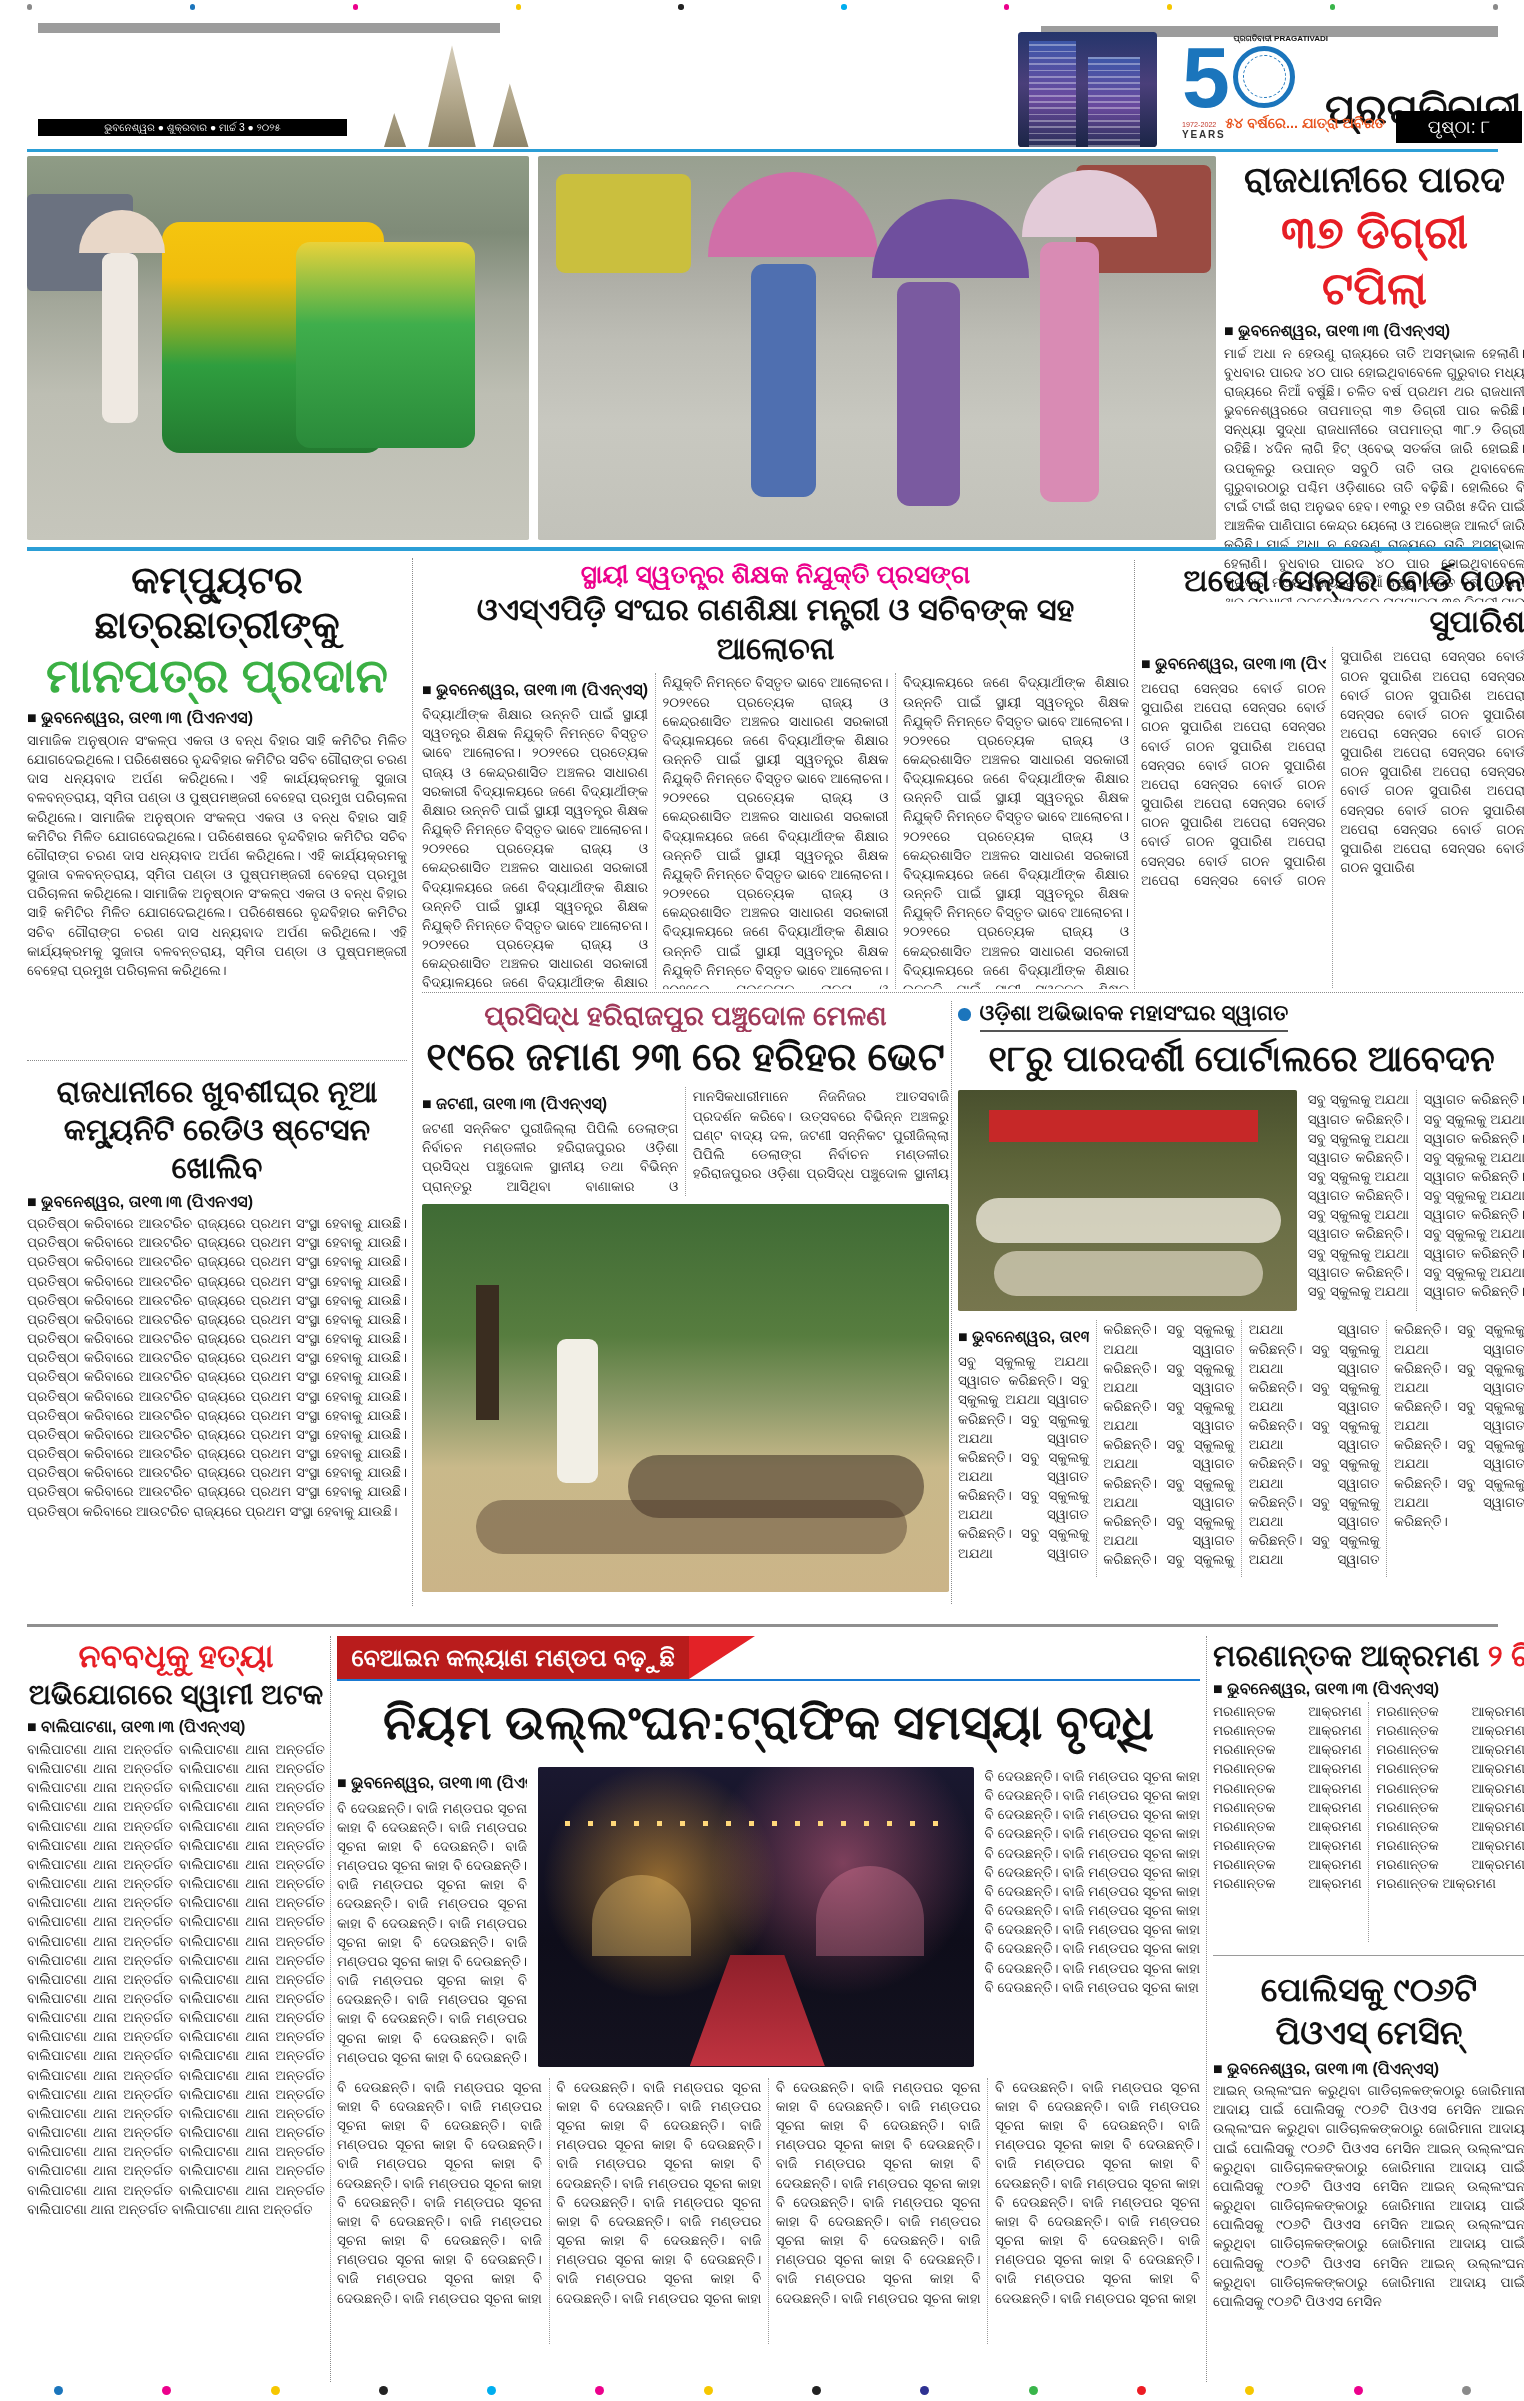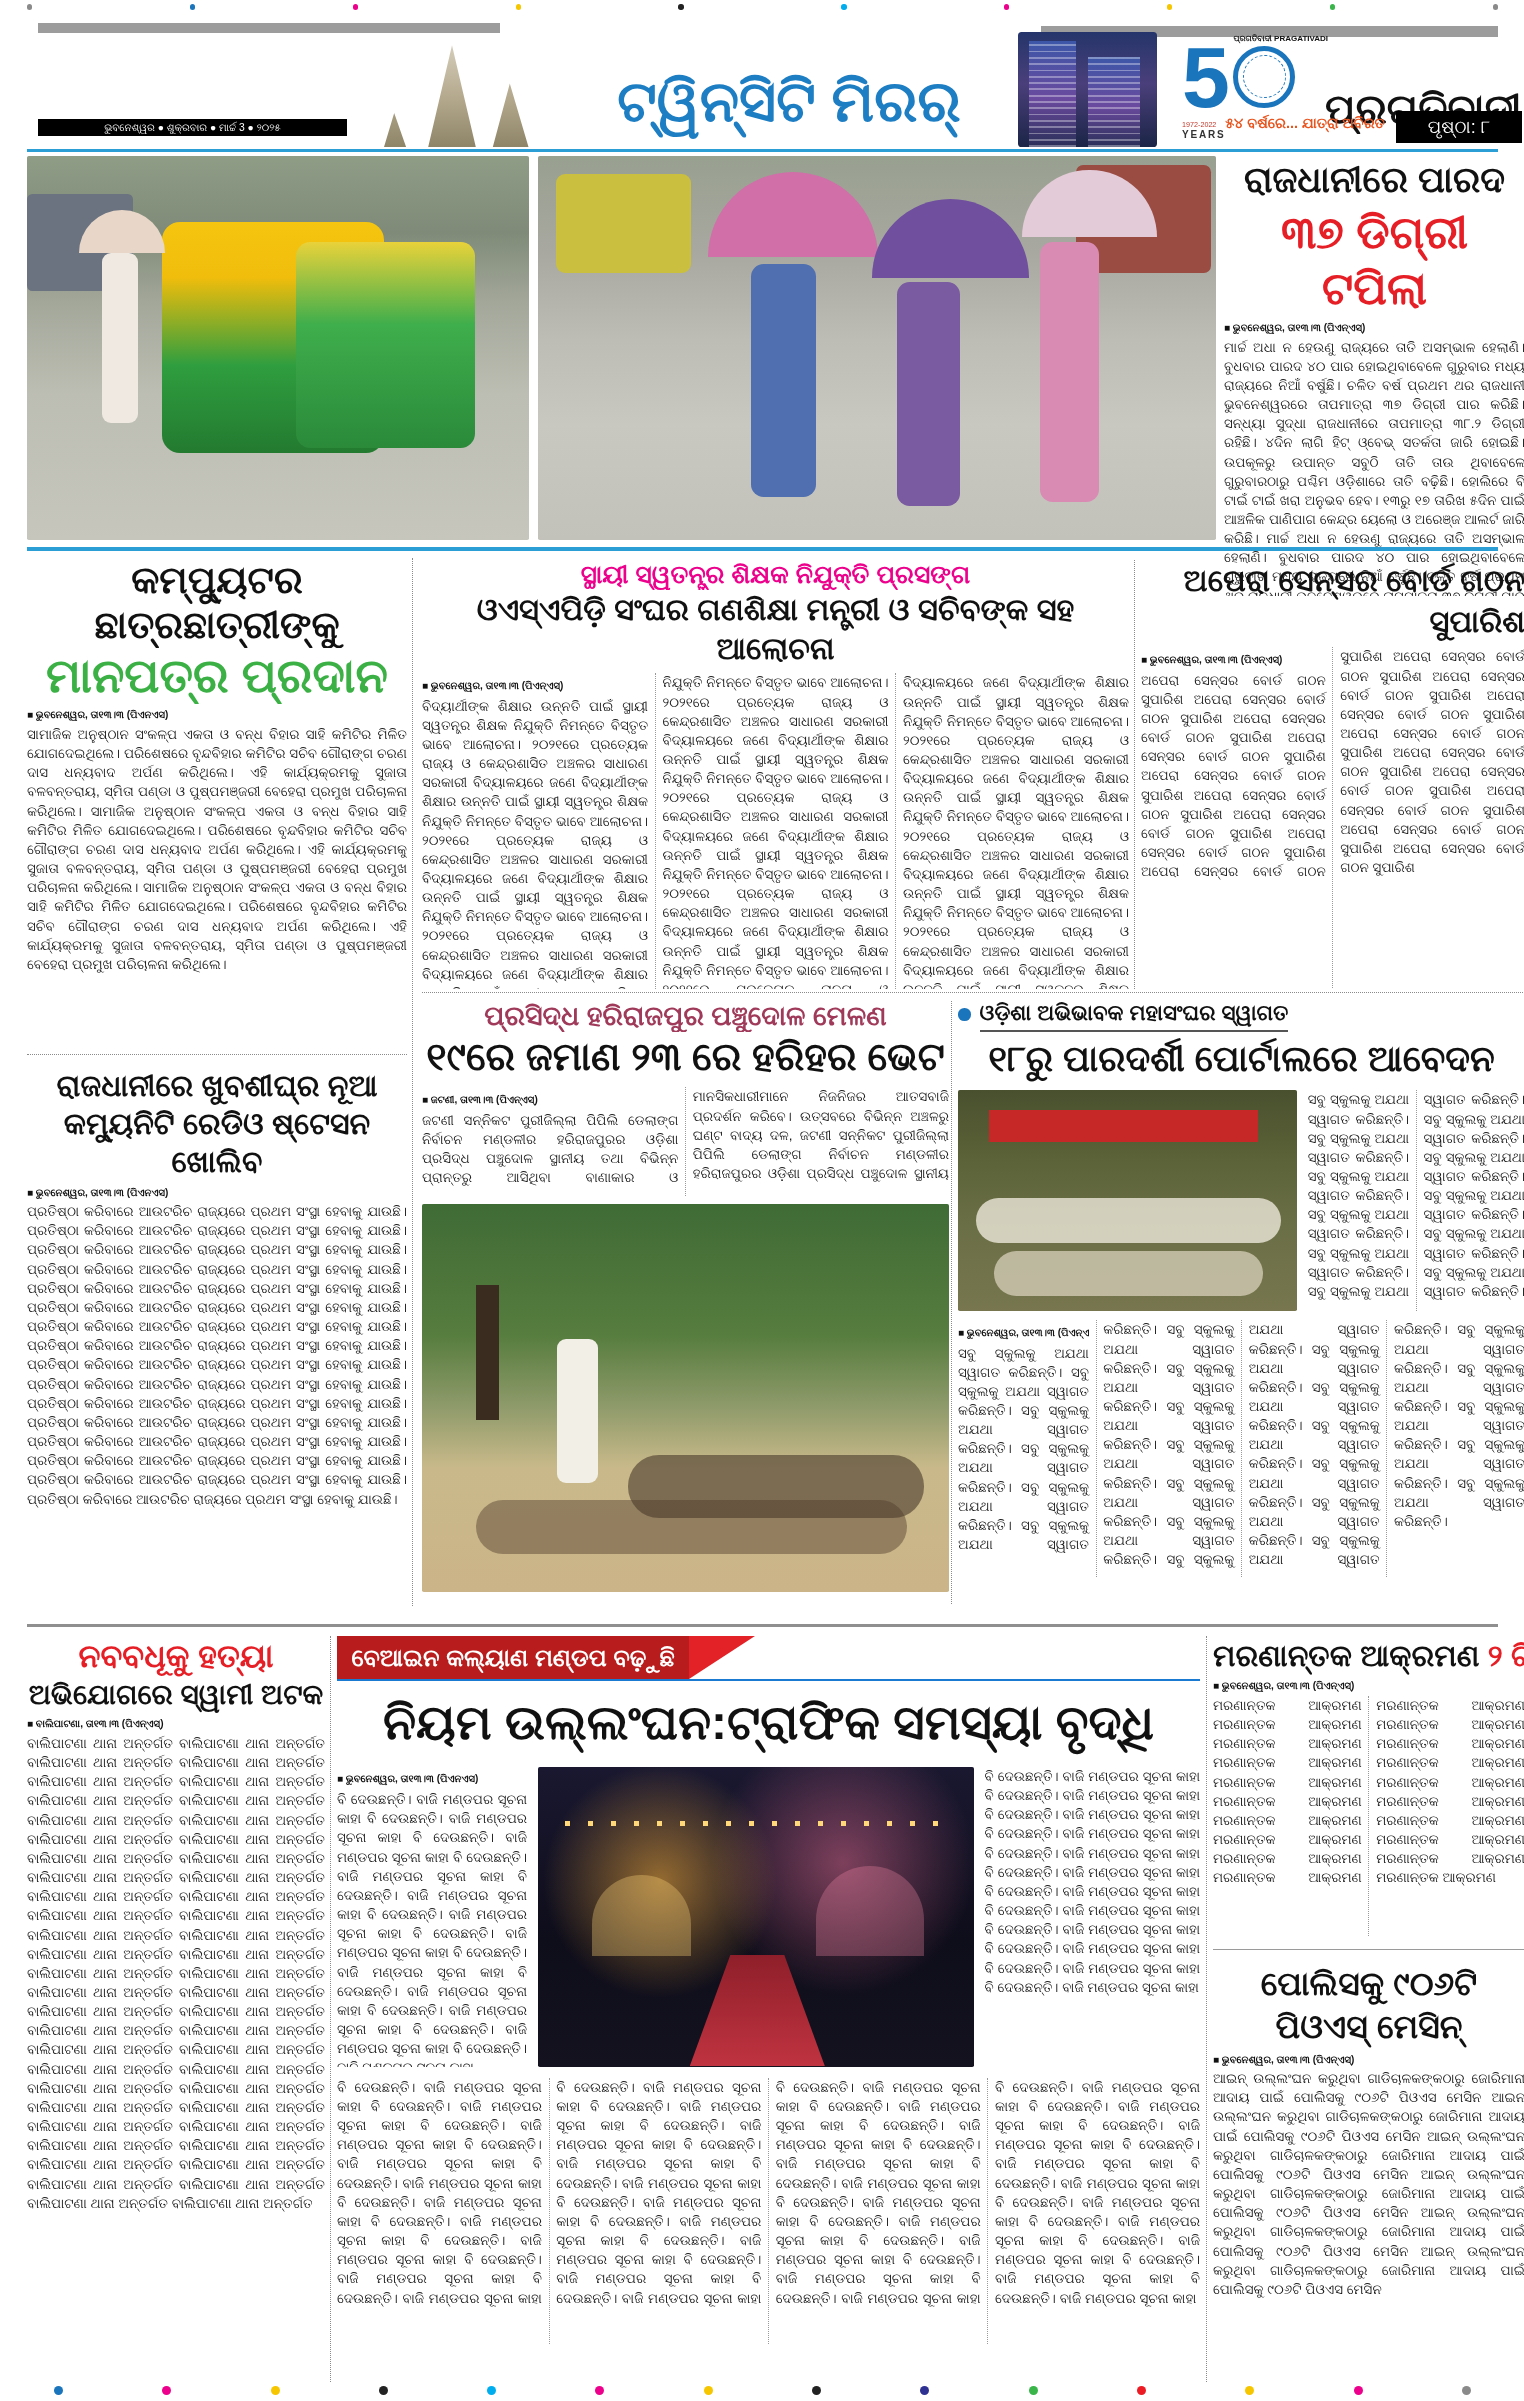--- a/index.html
+++ b/index.html
@@ -41,21 +41,21 @@
   .meeting{background:linear-gradient(180deg,#49502e 0%,#5c6338 32%,#6b6f46 62%,#77764e 100%);}
   .mandap{background:radial-gradient(circle at 28% 38%,rgba(255,180,60,.55),transparent 32%),
                     radial-gradient(circle at 70% 32%,rgba(255,120,160,.45),transparent 36%),
                     linear-gradient(180deg,#1a1830 0%,#0e0d1a 58%,#14121f 100%);}
   .shape{position:absolute;}
   .kicker-mag{font-size:25px;font-weight:bold;color:#ec008c;text-align:center;overflow:hidden;white-space:nowrap;}
   .kicker-maroon{font-size:27px;font-weight:bold;color:#a03a5a;text-align:center;overflow:hidden;white-space:nowrap;}
   .h-black{color:#111;font-weight:bold;text-align:center;overflow:hidden;}
   .h-red{color:#e61e25;font-weight:bold;text-align:center;overflow:hidden;}
   .h-green{color:#3bb044;font-weight:bold;text-align:center;overflow:hidden;}
-  .byline{font-size:10px;font-weight:bold;color:#111;margin:5.4px 0 3.6px 0;overflow:hidden;white-space:nowrap;}
+  .byline{font-size:16px;font-weight:bold;color:#111;margin:5.4px 0 3.6px 0;overflow:hidden;white-space:nowrap;}
   .body-txt{font-size:13.5px;line-height:1.42;text-align:justify;color:#1a1a1a;overflow:hidden;word-break:break-word;}
   .cols2{column-count:2;column-gap:14.4px;column-rule:0.9px dotted #999;}
   .cols3{column-count:3;column-gap:14.4px;column-rule:0.9px dotted #999;}
   .cols4{column-count:4;column-gap:14.4px;column-rule:0.9px dotted #999;}
   .vdot{border-left:1.8px dotted #8a8a8a;width:0;}
   .hdot{border-top:1.8px dotted #8a8a8a;height:0;}
   .banner-row{display:flex;align-items:flex-start;}
   .banner{background:#b91c1c;color:#fff;font-size:24px;font-weight:bold;line-height:43px;
           padding:0 14.4px;overflow:hidden;white-space:nowrap;}
   .banner-tri{width:0;height:0;border-top:43px solid #e32227;border-right:66px solid transparent;}
@@ -83,21 +83,20 @@
     <div class="dot dot6 c-gray"></div>
   </div>
 
   <div class="abs gray-bar" style="left:38px;top:23px;width:462px;height:10px;"></div>
   <div class="abs gray-bar" style="left:1041px;top:26px;width:457px;height:10.8px;"></div>
 
   <div class="abs dateline-bar" style="left:38px;top:119px;width:309px;height:17px;">ଭୁବନେଶ୍ୱର ● ଶୁକ୍ରବାର ● ମାର୍ଚ୍ଚ 3 ● ୨୦୨୫</div>
 
   <div class="abs temple" style="left:384px;top:41px;width:170px;height:106px;"></div>
 
-  <div class="abs nameplate" style="left:556px;top:56px;width:466px;height:90px;">ଟ୍ୱିନ୍‌ସିଟି ମିରର୍</div>
 
   <div class="abs buildings" style="left:1018px;top:32px;width:139px;height:115px;">
     <div class="tower" style="left:10.8px;top:9px;width:47px;height:106px;"></div>
     <div class="tower" style="left:70px;top:25px;width:52px;height:90px;"></div>
   </div>
 
   <div class="abs" style="left:1182px;top:34px;width:135px;height:109px;">
     <div style="display:flex;align-items:flex-start;">
       <div class="anniv-num">5</div>
       <div style="margin-left:3.6px;">

